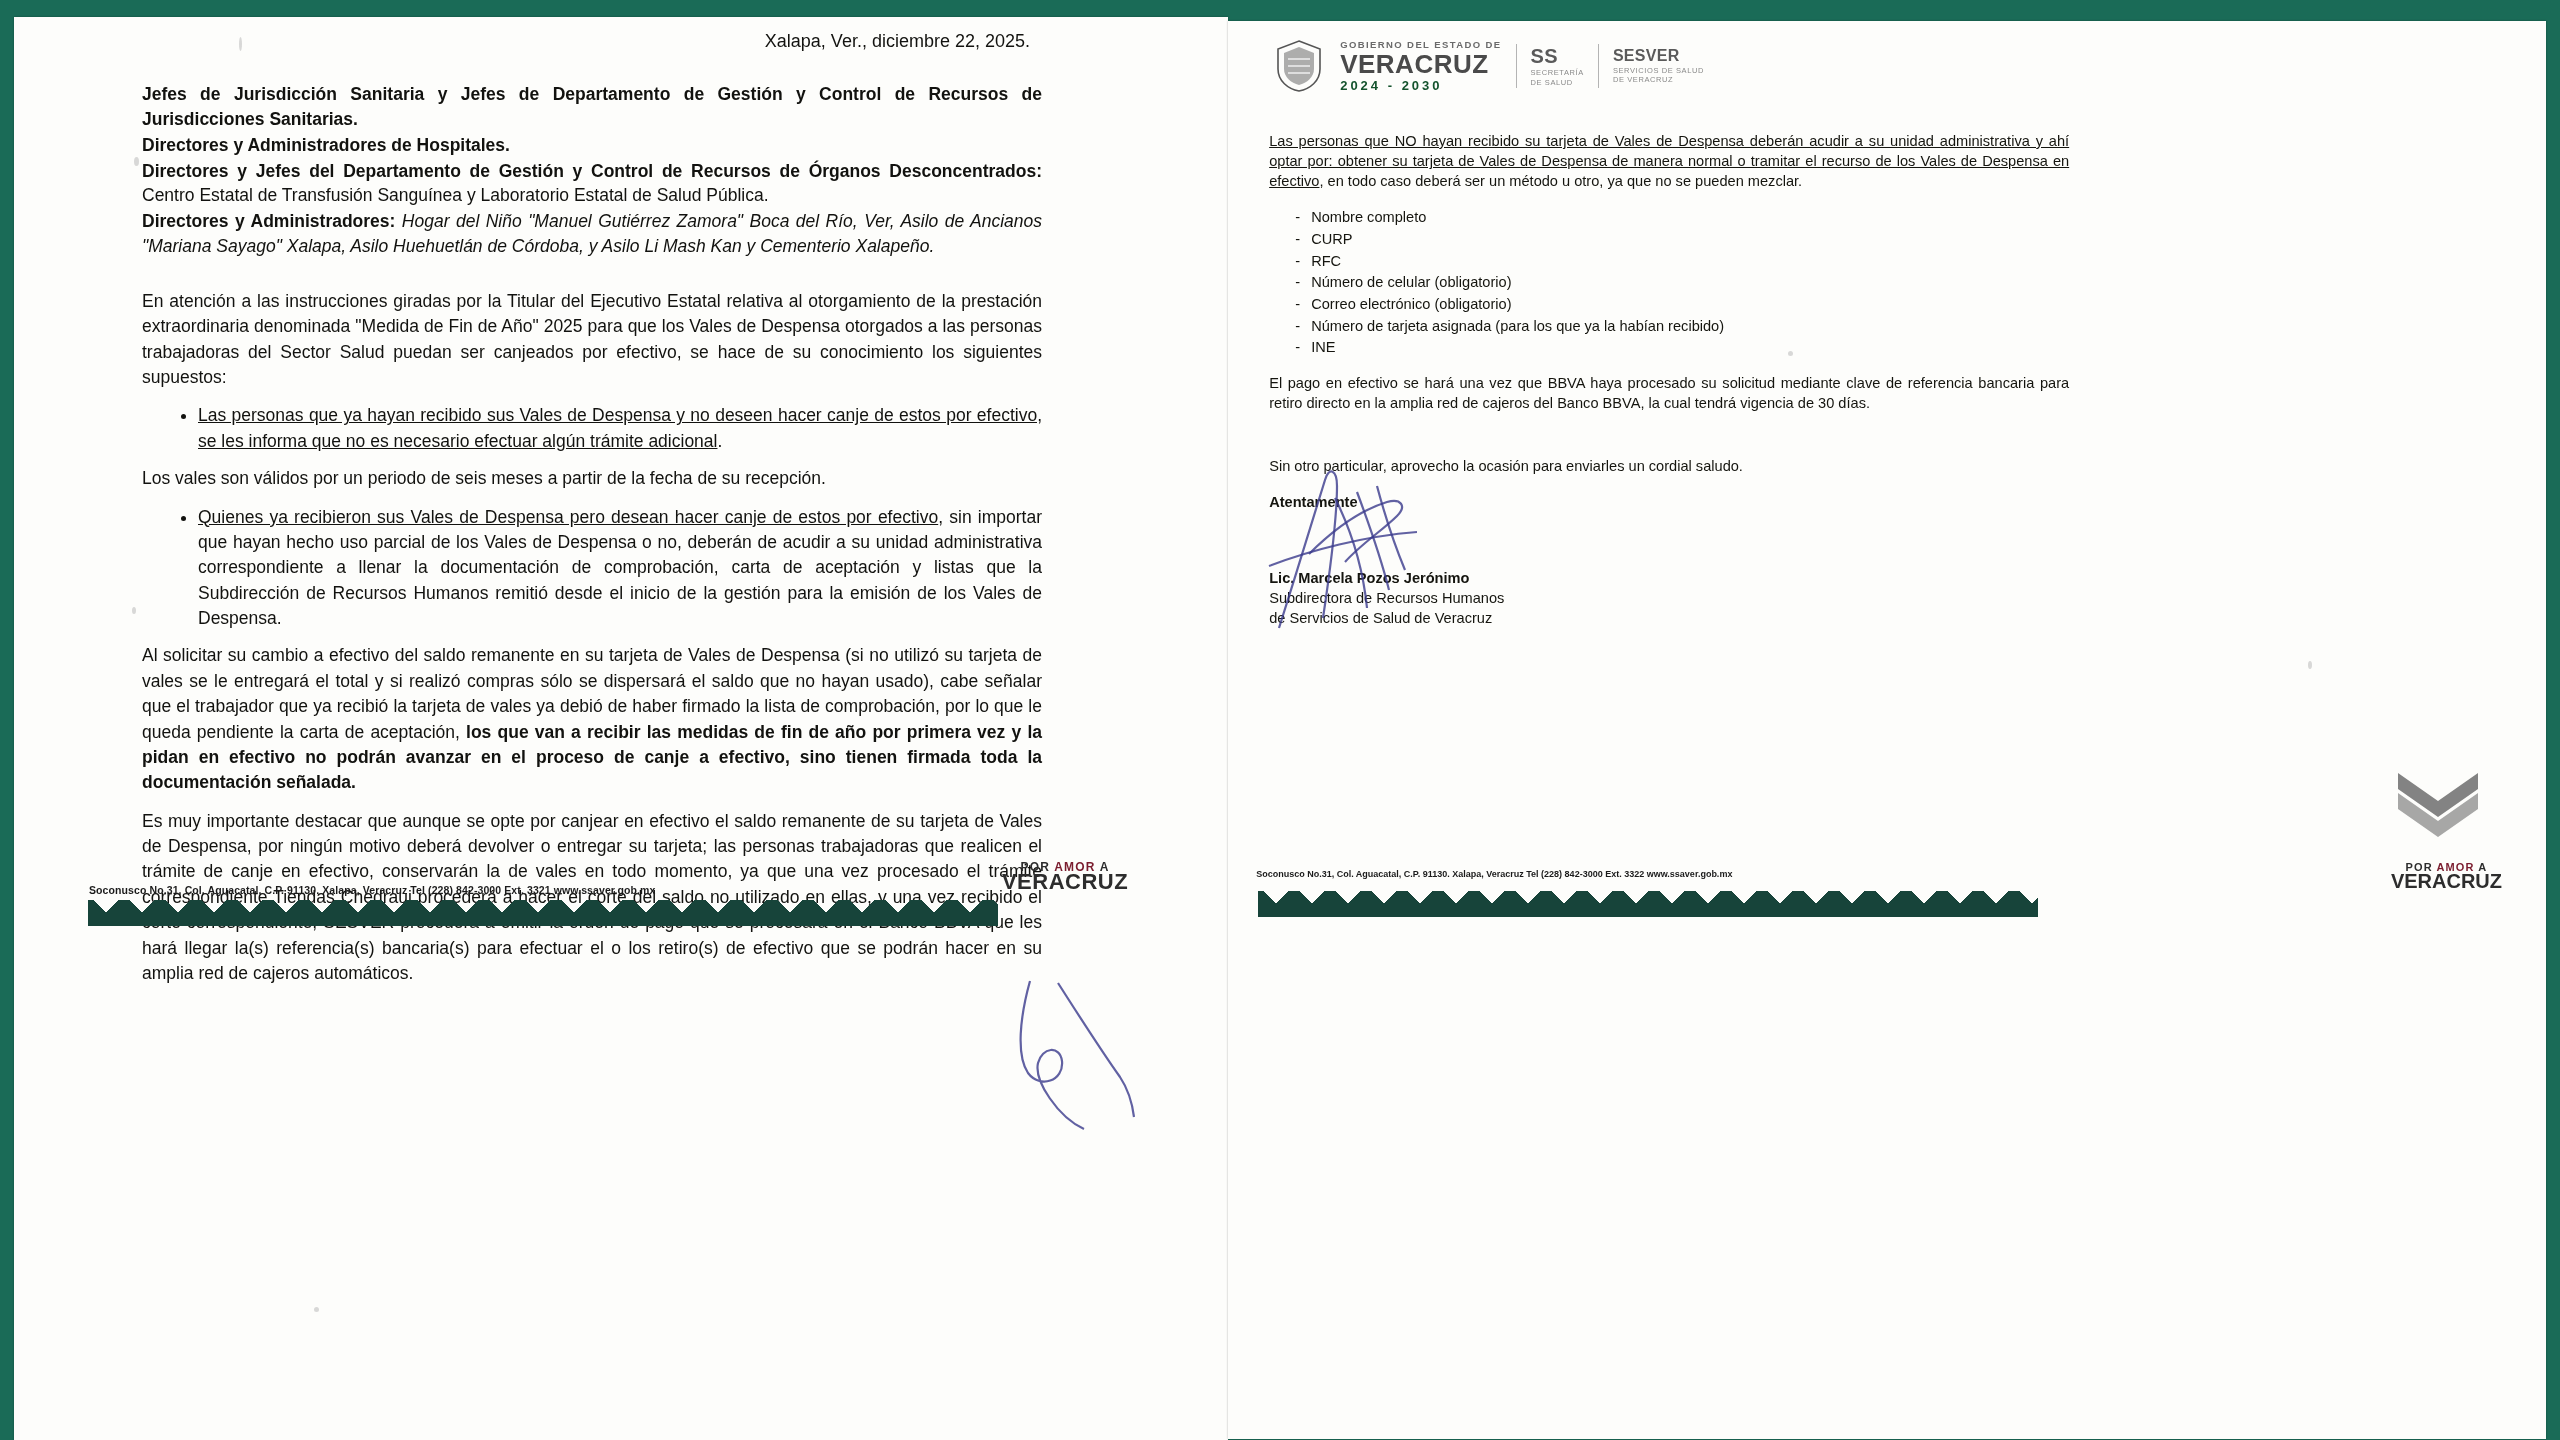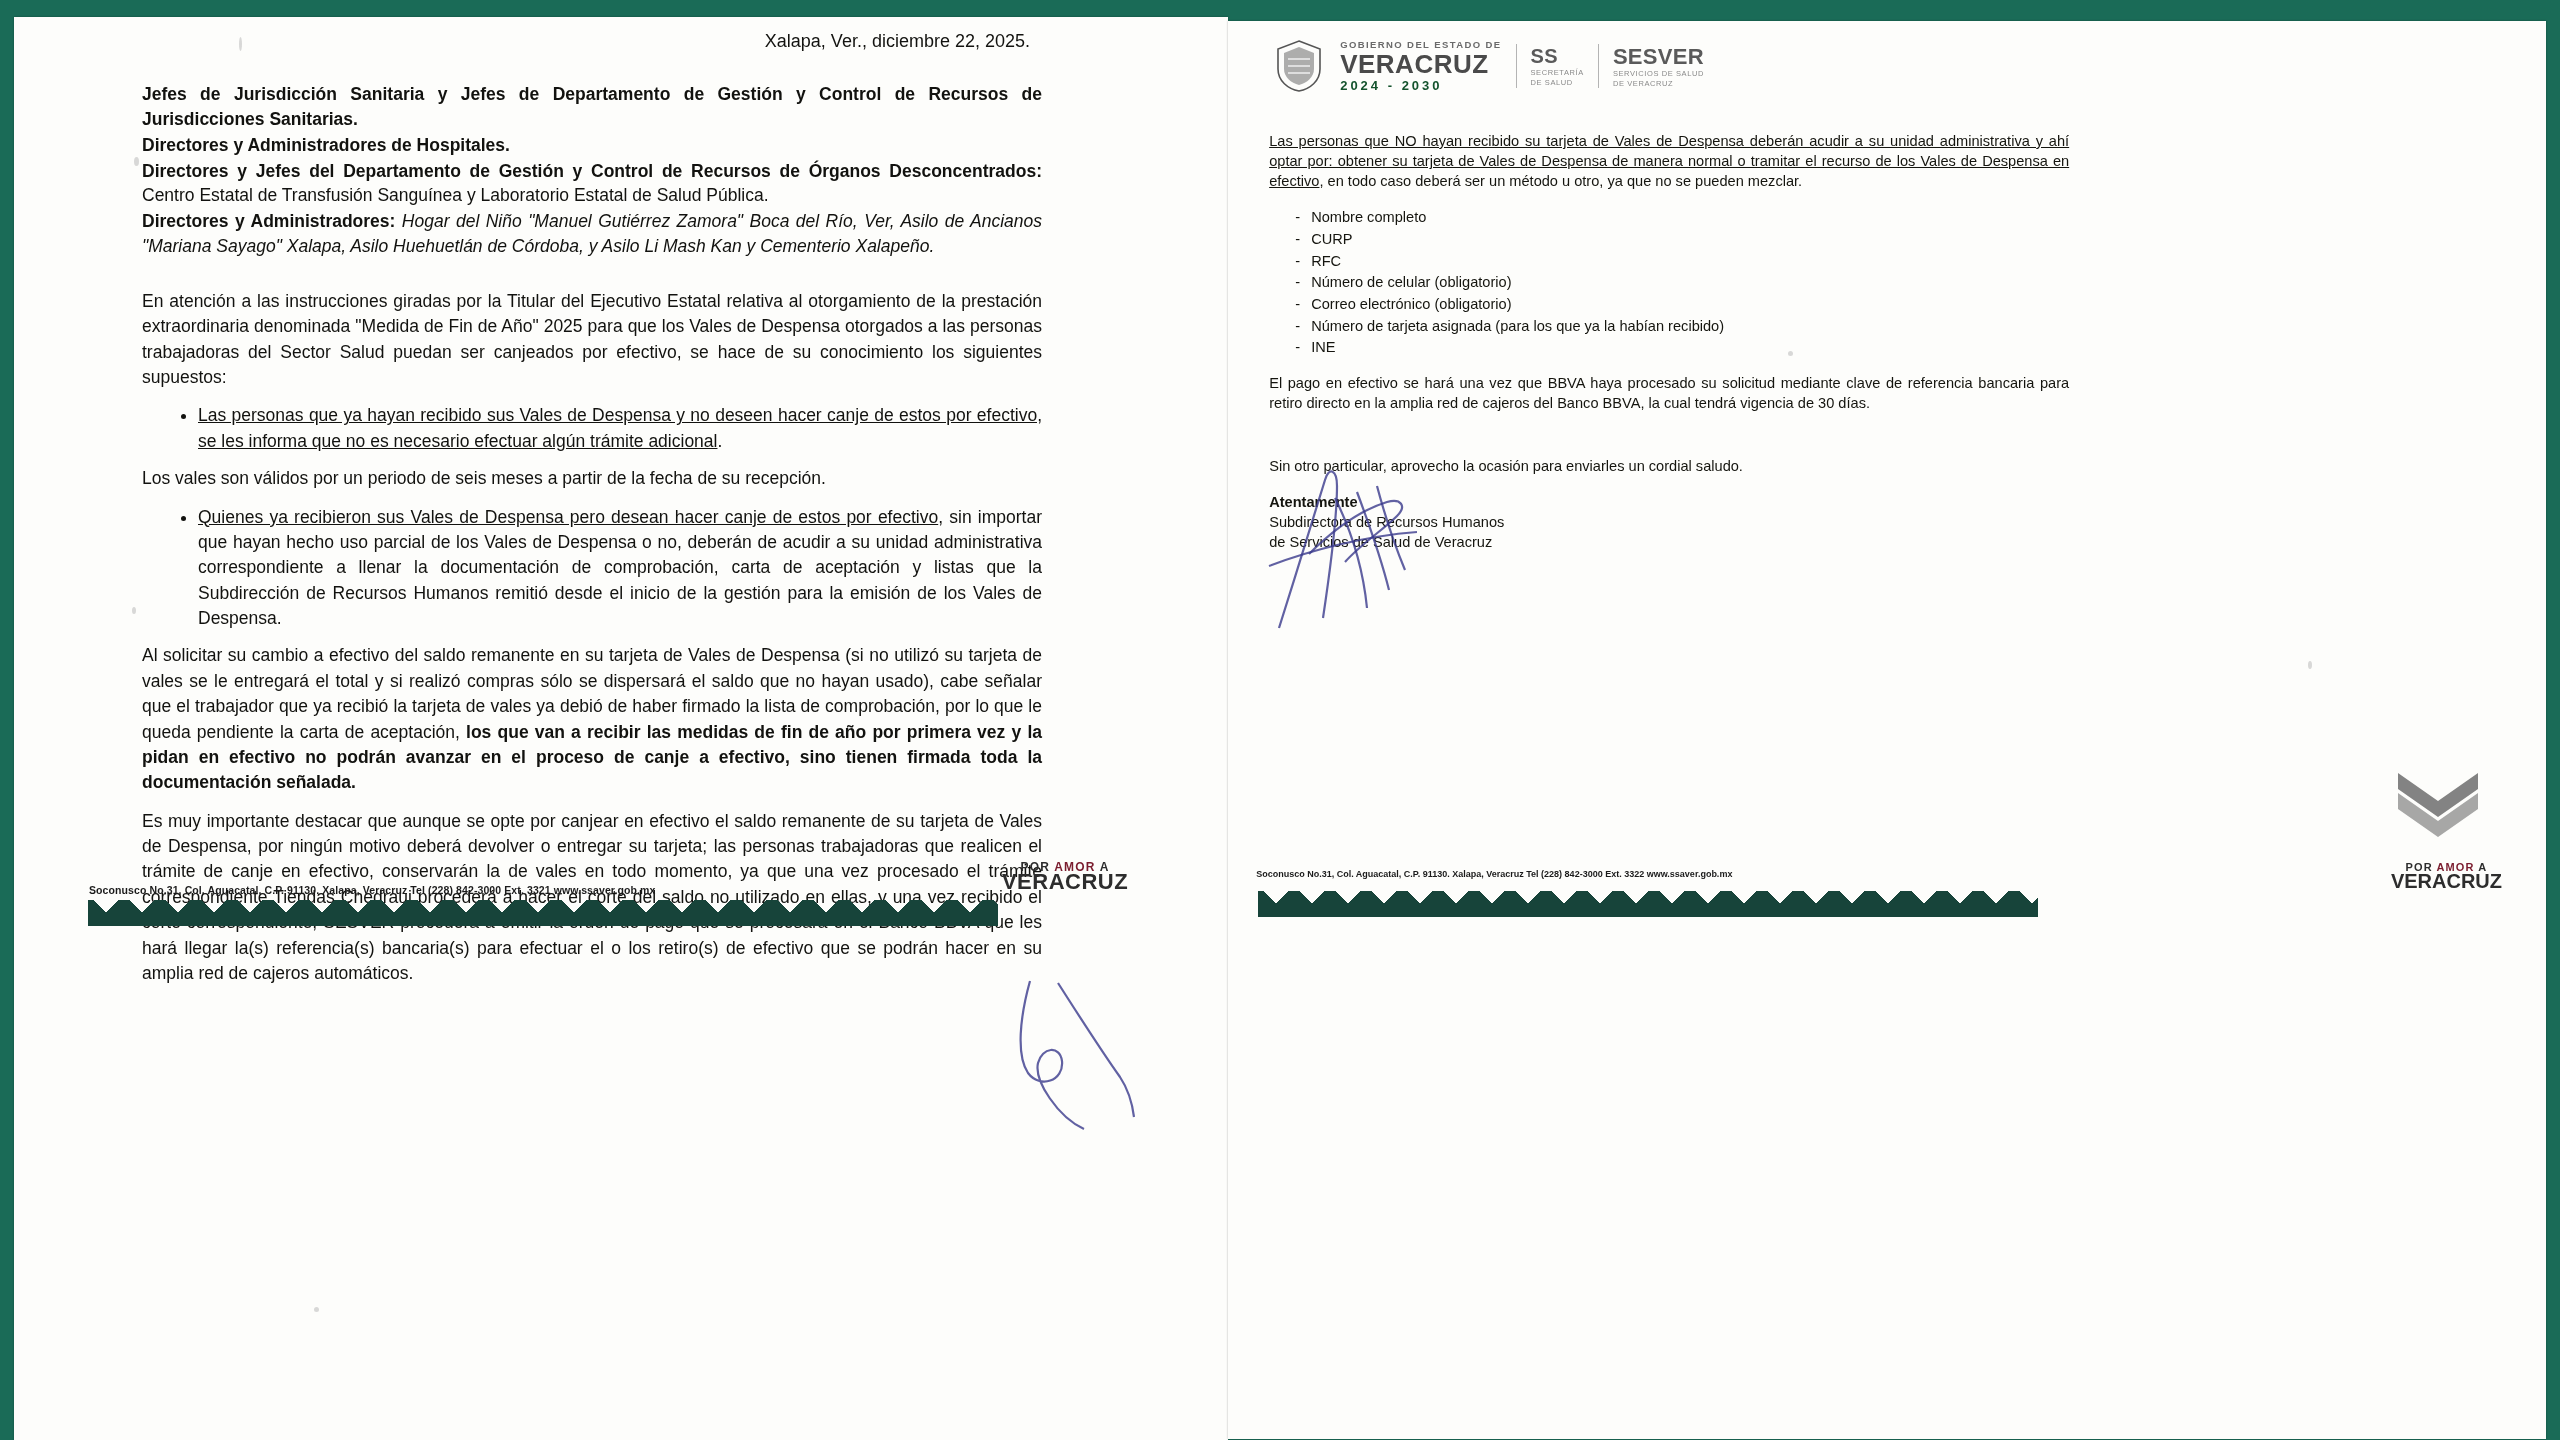--- a/index.html
+++ b/index.html
@@ -193,21 +193,21 @@
     color: #5a5a5a;
     letter-spacing: .5px;
   }
   .ss-sub {
     font-size: 7.5px;
     color: #8a8a8a;
     letter-spacing: .6px;
     margin-top: 2px;
   }
   .sesver-big {
-    font-size: 22px;
+    font-size: 16px;
     font-weight: bold;
     color: #5a5a5a;
     letter-spacing: .3px;
   }
   ul.dashlist {
     list-style: none;
     margin: 0 0 16px 0;
     padding-left: 42px;
   }
   ul.dashlist li {
@@ -389,20 +389,21 @@
 
         <svg class="scribble" style="left:-4px; top:-34px; width:220px; height:200px;" viewBox="0 0 220 200">
           <path class="pen" d="M14,170 C30,120 48,60 60,22 C64,8 72,12 72,28 C72,62 64,120 58,160"></path>
           <path class="pen" d="M44,96 C70,70 96,52 122,44 C136,40 142,48 132,58 C118,72 96,86 80,104"></path>
           <path class="pen" d="M70,40 C86,72 98,110 102,150"></path>
           <path class="pen" d="M92,34 C104,66 116,100 124,132"></path>
           <path class="pen" d="M112,28 C120,58 130,88 140,112"></path>
           <path class="pen" d="M4,108 C46,92 100,78 152,74"></path>
         </svg>
 
+        <div class="sign-name">Lic. Marcela Pozos Jerónimo</div>
         <div class="sign-role">Subdirectora de Recursos Humanos</div>
         <div class="sign-role">de Servicios de Salud de Veracruz</div>
       </div>
     </div>
 
     <div class="chevron-mark">
       <svg viewBox="0 0 92 72" width="92" height="72">
         <path d="M6,6 L46,34 L86,6 L86,22 L46,50 L6,22 Z" fill="#6d6d6d" opacity=".85"></path>
         <path d="M6,26 L46,54 L86,26 L86,42 L46,70 L6,42 Z" fill="#8a8a8a" opacity=".75"></path>
       </svg>

